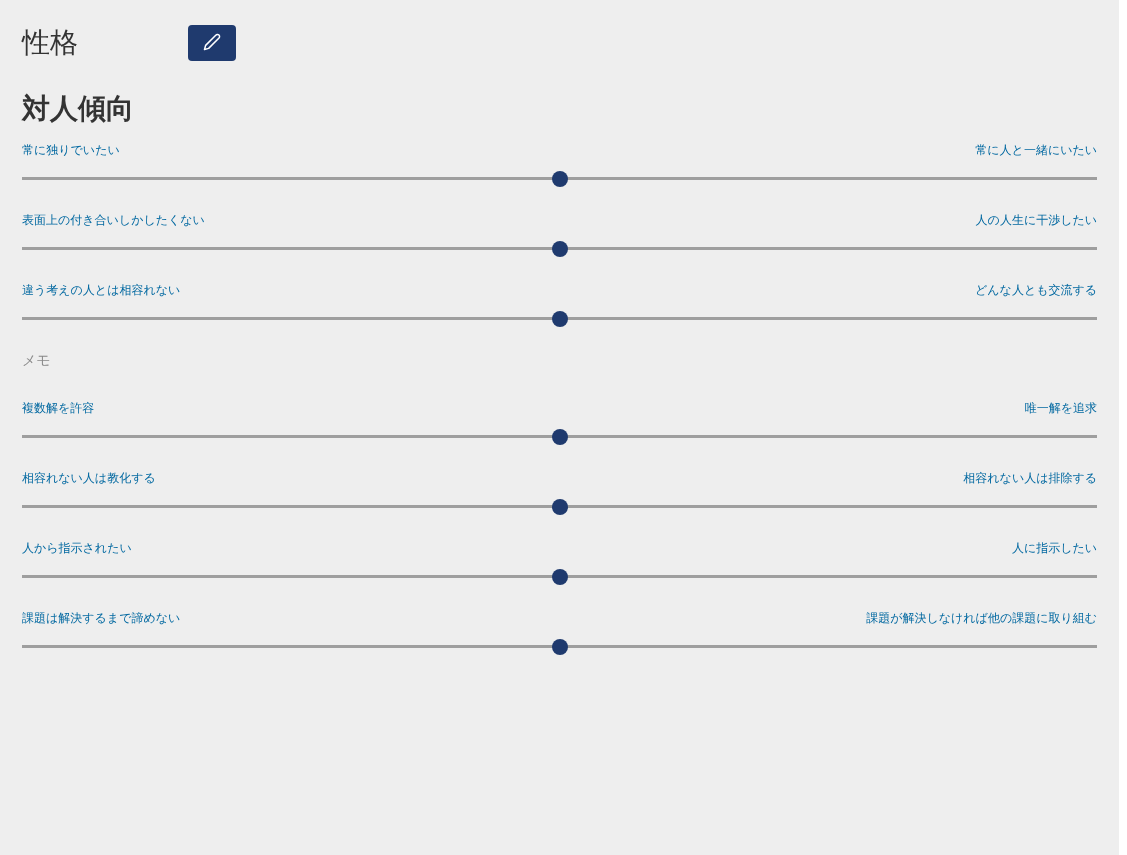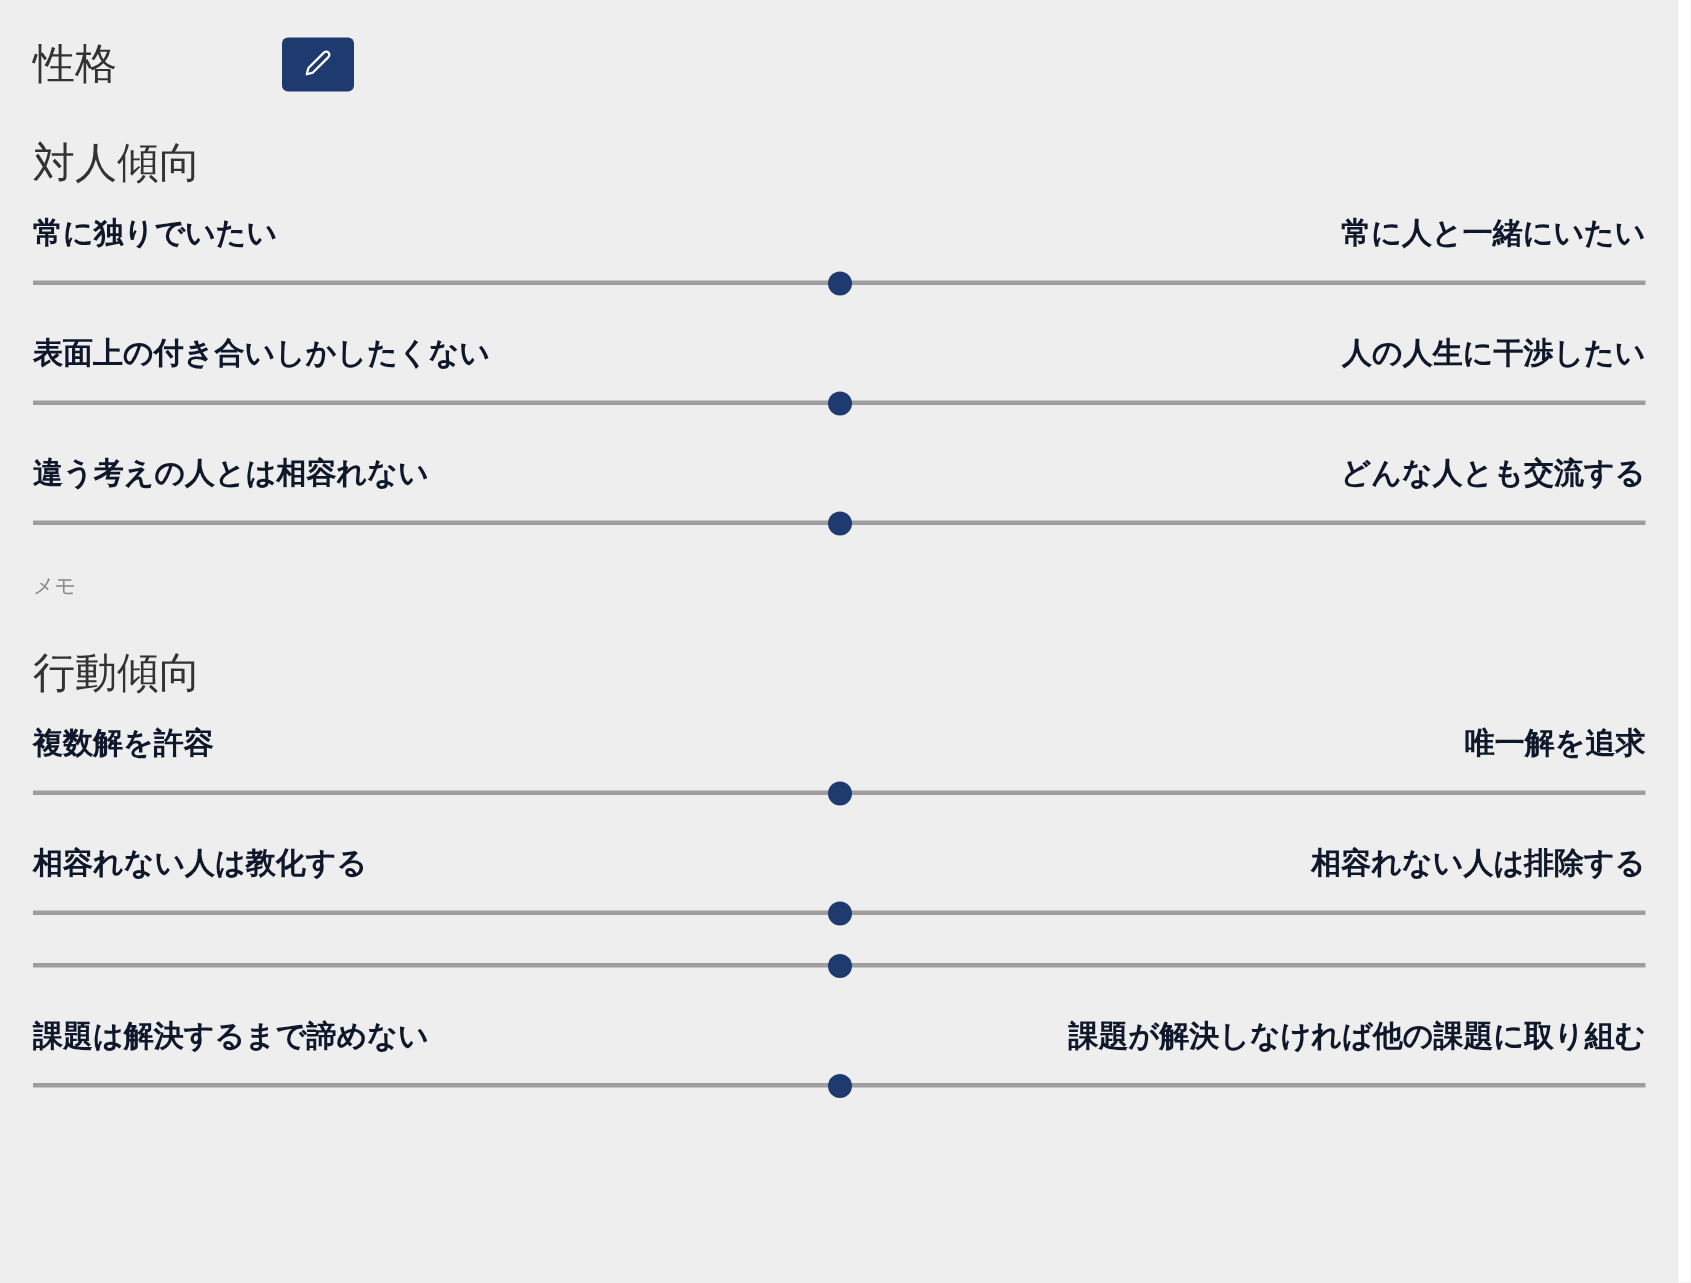--- a/index.html
+++ b/index.html
@@ -38,33 +38,32 @@
     width: 48px;
     height: 36px;
     display: flex;
     align-items: center;
     justify-content: center;
     cursor: pointer;
   }
   .edit-btn svg { width: 18px; height: 18px; }
   .section-heading {
     font-size: 28px;
-    font-weight: 400;
+    font-weight: 700;
     color: #333;
     margin-bottom: 14px;
     margin-top: 10px;
   }
   .slider-block { margin-bottom: 32px; padding-right: 22px; }
   .slider-labels {
     display: flex;
     justify-content: space-between;
-    font-size: 20px;
-    color: #0f172a;
+    font-size: 12px;
+    color: #0369a1;
     margin-bottom: 18px;
-    font-weight: bold;
   }
   .slider-track {
     position: relative;
     height: 3px;
     background: #9e9e9e;
     width: 100%;
   }
   .slider-thumb {
     position: absolute;
     top: 50%;
@@ -132,21 +131,20 @@
         <span>違う考えの人とは相容れない</span>
         <span>どんな人とも交流する</span>
       </div>
       <div class="slider-track">
         <div class="slider-thumb" style="left:50%"></div>
       </div>
     </div>
 
     <div class="memo-label">メモ</div>
 
-    <h2 class="section-heading">行動傾向</h2>
 
     <div class="slider-block">
       <div class="slider-labels">
         <span>複数解を許容</span>
         <span>唯一解を追求</span>
       </div>
       <div class="slider-track">
         <div class="slider-thumb" style="left:50%"></div>
       </div>
     </div>
@@ -156,20 +154,24 @@
       <div class="slider-labels">
         <span>相容れない人は教化する</span>
         <span>相容れない人は排除する</span>
       </div>
       <div class="slider-track">
         <div class="slider-thumb" style="left:50%"></div>
       </div>
     </div>
 
     <div class="slider-block">
+      <div class="slider-labels">
+        <span>人から指示されたい</span>
+        <span>人に指示したい</span>
+      </div>
       <div class="slider-track">
         <div class="slider-thumb" style="left:50%"></div>
       </div>
     </div>
 
     <div class="slider-block" style="margin-bottom:0;">
       <div class="slider-labels">
         <span>課題は解決するまで諦めない</span>
         <span>課題が解決しなければ他の課題に取り組む</span>
       </div>

